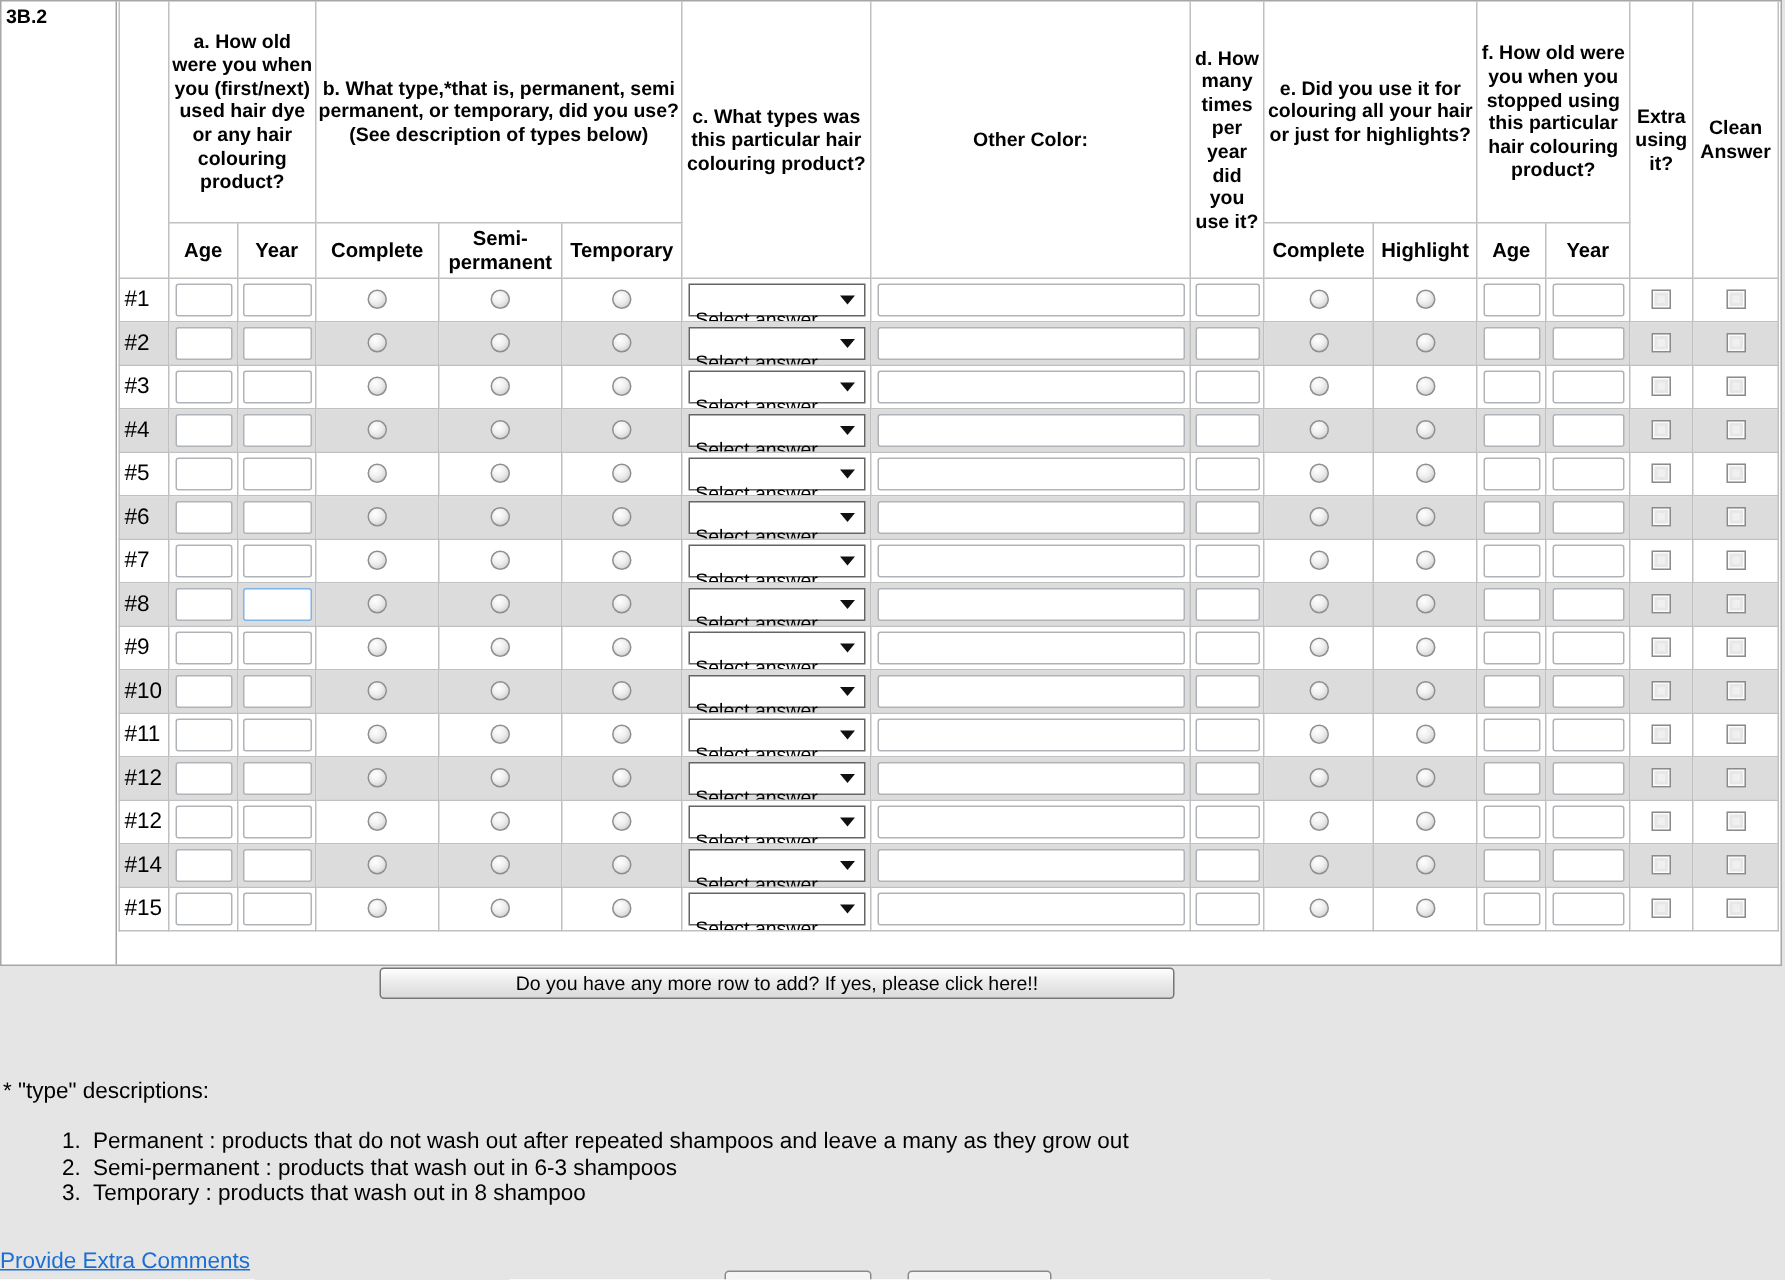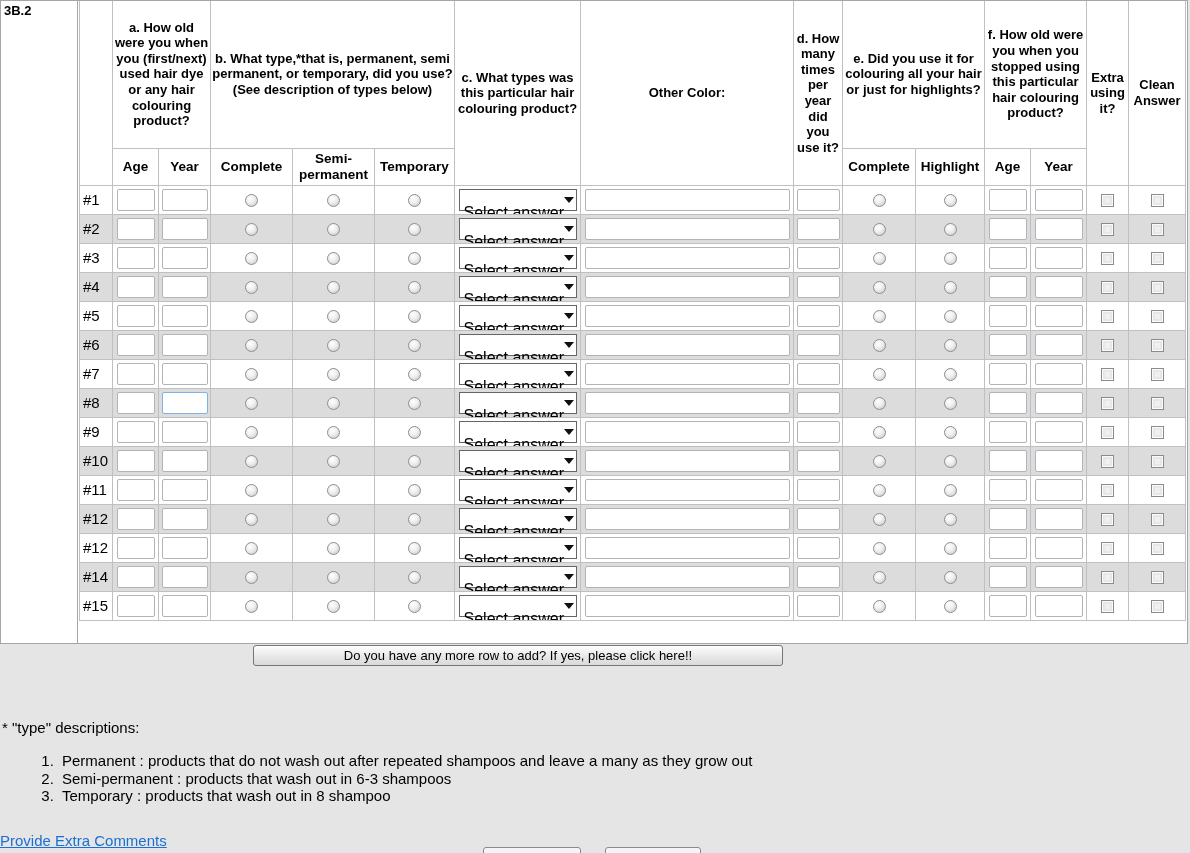--- a/index.html
+++ b/index.html
@@ -43,21 +43,21 @@
   .radio { display:inline-block; width:13px; height:13px; border-radius:50%;
            border:1px solid #8f8f8f; vertical-align:middle;
            background:radial-gradient(circle at 38% 32%, #ffffff 0%, #eeeeee 45%, #c2c2c2 100%); }
   .checkbox { display:inline-block; width:13px; height:13px; border:1px solid #8b8b8b;
               vertical-align:middle; background:#f0f0f0;
               box-shadow:inset 0 0 0 1px #fbfbfb, inset 0 0 0 3px #e7e7e7; }
 
   .select { width:118px; height:22px; margin:0 auto; border:1px solid #656565; background:#fff;
             display:flex; align-items:center; justify-content:space-between;
             padding:0 6px 0 4px; cursor:default; }
-  .sel-text { font-size:16px; white-space:nowrap;margin-top:26px; }
+  .sel-text { font-size:13px; white-space:nowrap;margin-top:26px; }
   .sel-arrow { width:0; height:0; border-left:5px solid transparent;
                border-right:5px solid transparent; border-top:6px solid #101010; }
 
   
   .addrow-wrap { position:absolute; top:645px; left:0; width:1036px; text-align:center; }
   .addrow { width:530px; height:21px; border:1px solid #767676; border-radius:3px;
             background:linear-gradient(#fefefe, #e8e8e8 55%, #dadada);
             font:13px "Liberation Sans","DejaVu Sans",sans-serif; color:#000; }
 
   

